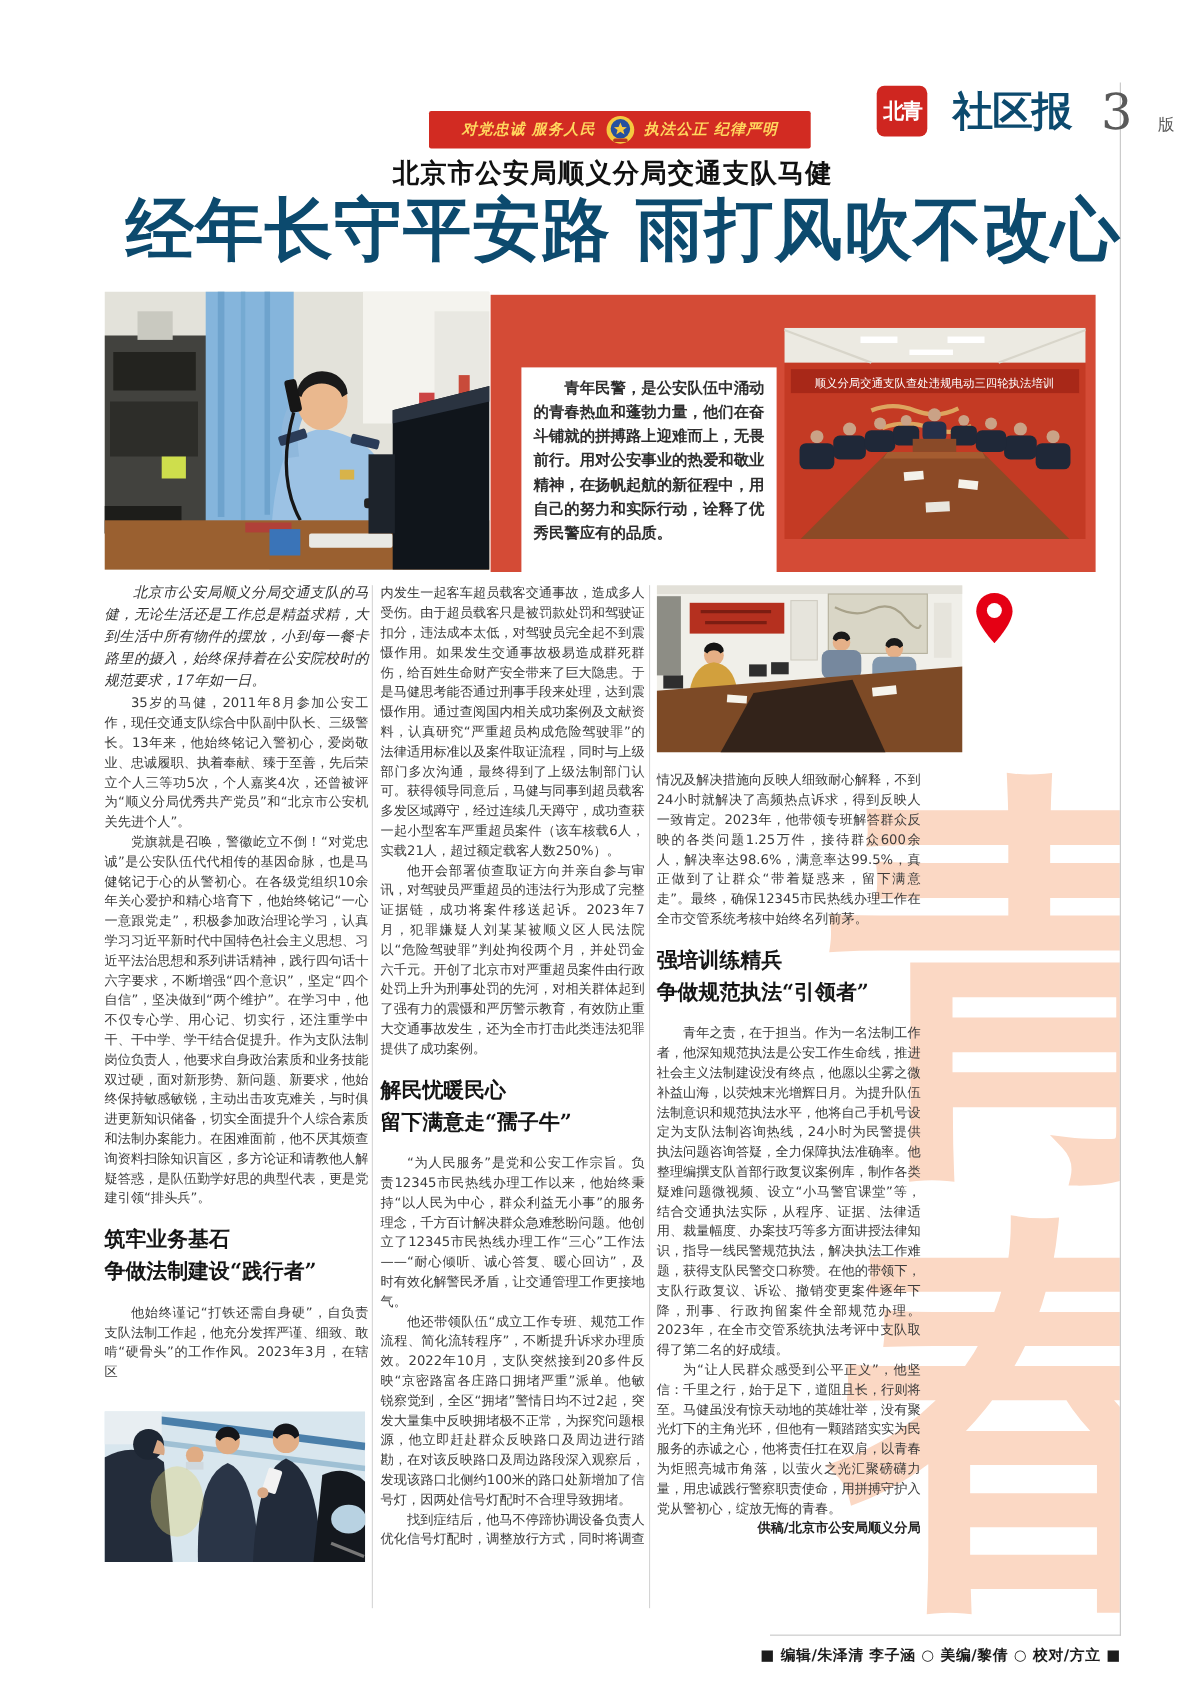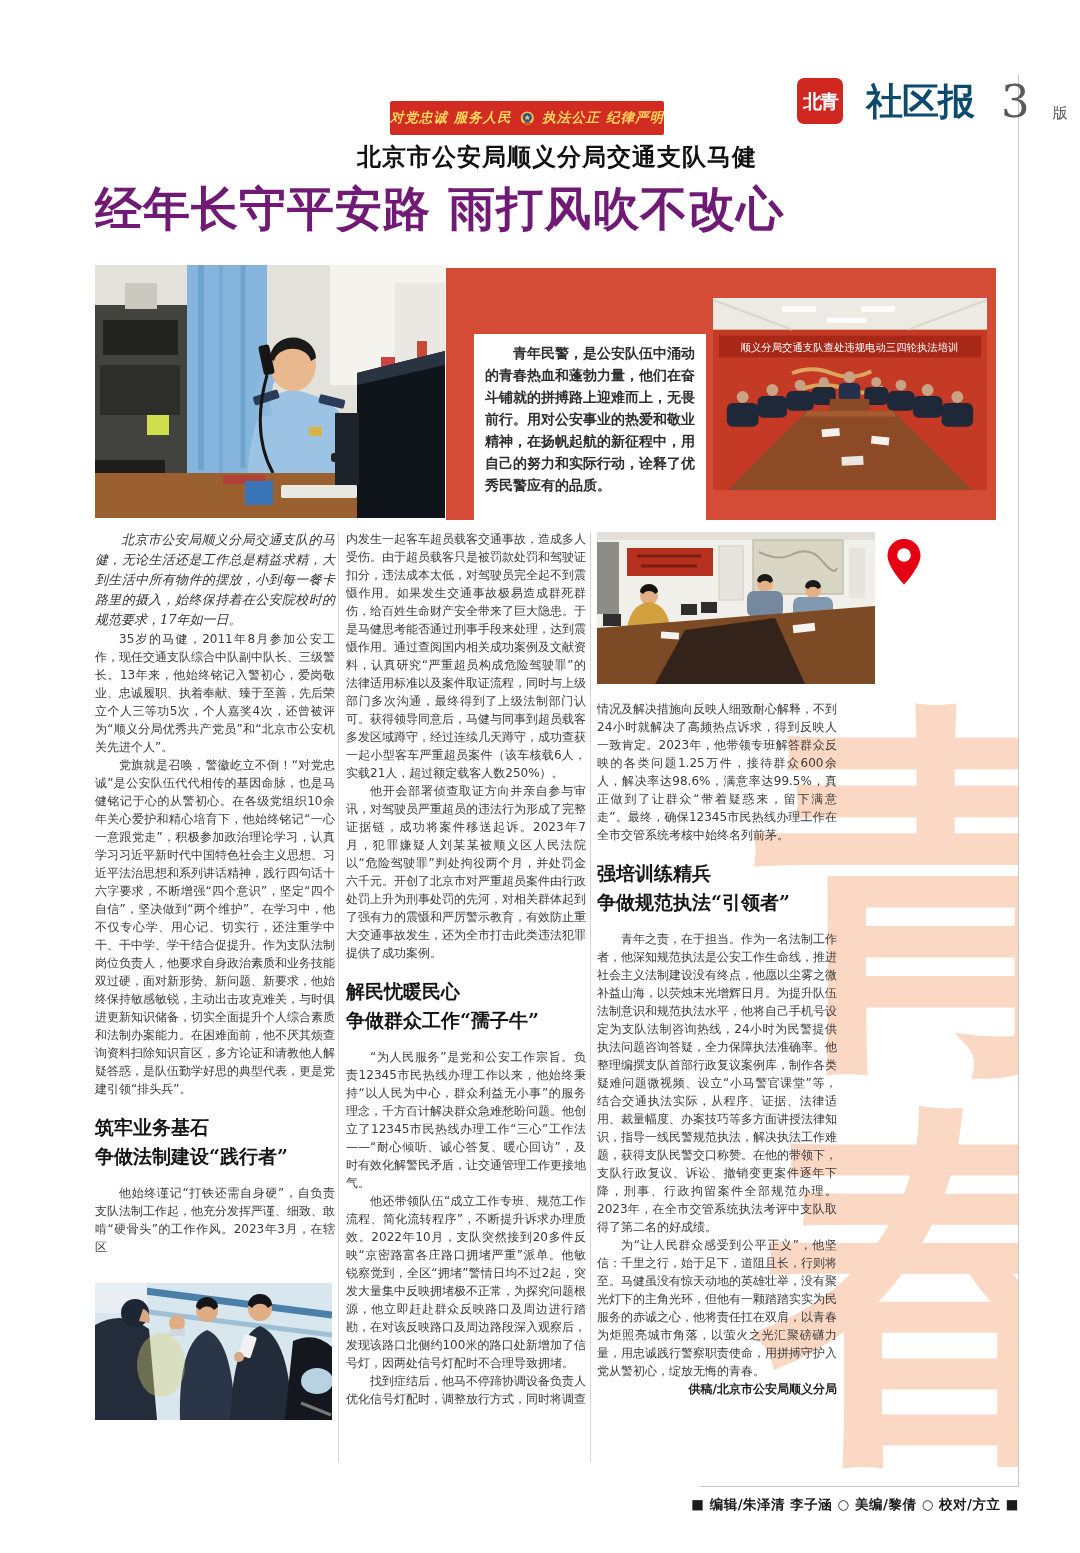--- a/index.html
+++ b/index.html
@@ -11,30 +11,30 @@
   .logo-row { position:absolute; left:797px; top:78px; display:flex; align-items:flex-start; gap:23px; }
   .logo-square { width:46px; height:46px; background:#cf2620; border-radius:7px; color:#ffffff;
                  font-weight:bold; font-size:19px; line-height:46px; text-align:center;
                  font-family:"DejaVu Serif","Liberation Serif",serif; letter-spacing:-2px; }
   .paper-name { font-family:"DejaVu Serif","Liberation Serif",serif; font-weight:bold; color:#0c4a6e;
                 font-size:37px; line-height:46px; letter-spacing:-1px; }
   .page-num { font-family:"DejaVu Serif","Liberation Serif",serif; color:#5a5a5a; font-size:45px; line-height:48px; margin-left:4px; }
   .page-label { color:#5a5a5a; font-size:15px; margin-top:26px; }
 
   
-  .motto-banner { position:absolute; left:390px; top:101px; width:274px; height:34px; background:#d22b22;
+  .motto-banner { position:absolute; left:390px; top:101px; width:347px; height:34px; background:#d22b22;
                   border-radius:2px; display:flex; align-items:center; justify-content:center; gap:8px; }
   .motto-text { color:#ffd75e; font-size:13.5px; font-weight:bold; font-style:italic; letter-spacing:1px;
                 font-family:"DejaVu Serif","Liberation Serif",serif; white-space:nowrap; }
 
   .kicker { position:absolute; left:95px; top:141px; width:924px; text-align:center;
             font-size:24px; font-weight:bold; color:#111; letter-spacing:1px; }
-  .headline { position:absolute; left:95px; top:176px; width:924px; text-align:left;
+  .headline { position:absolute; left:95px; top:176px; width:924px; text-align:right;
               font-family:"DejaVu Serif","Liberation Serif",serif; font-weight:bold;
-              font-size:47px; line-height:66px; color:#701a75; letter-spacing:1px; white-space:nowrap; }
+              font-size:62px; line-height:66px; color:#0c4a6e; letter-spacing:1px; white-space:nowrap; }
 
   
   .photo-main { position:absolute; left:95px; top:265px; width:350px; height:253px; }
   .red-box { position:absolute; left:446px; top:268px; width:550px; height:252px; background:#d44b36; }
   .intro-inset { position:absolute; left:28px; top:30px; width:232px; height:192px; background:#ffffff;
                  padding:8px 11px; font-size:14px; line-height:22px; font-weight:bold; color:#2e2e2e;
                  text-align:justify; font-family:"DejaVu Serif","Liberation Serif",serif;margin-top:36px; }
   .intro-inset p { text-indent:2em; }
   .photo-training { position:absolute; left:267px; top:30px; width:274px; height:192px; }
 
@@ -287,21 +287,21 @@
       <div>争做法制建设“践行者”</div>
     </div>
     <p>他始终谨记“打铁还需自身硬”，自负责支队法制工作起，他充分发挥严谨、细致、敢啃“硬骨头”的工作作风。2023年3月，在辖区</p>
   </div>
 
   <div class="col col2">
     <p class="cont">内发生一起客车超员载客交通事故，造成多人受伤。由于超员载客只是被罚款处罚和驾驶证扣分，违法成本太低，对驾驶员完全起不到震慑作用。如果发生交通事故极易造成群死群伤，给百姓生命财产安全带来了巨大隐患。于是马健思考能否通过刑事手段来处理，达到震慑作用。通过查阅国内相关成功案例及文献资料，认真研究“严重超员构成危险驾驶罪”的法律适用标准以及案件取证流程，同时与上级部门多次沟通，最终得到了上级法制部门认可。获得领导同意后，马健与同事到超员载客多发区域蹲守，经过连续几天蹲守，成功查获一起小型客车严重超员案件（该车核载6人，实载21人，超过额定载客人数250%）。</p>
     <p>他开会部署侦查取证方向并亲自参与审讯，对驾驶员严重超员的违法行为形成了完整证据链，成功将案件移送起诉。2023年7月，犯罪嫌疑人刘某某被顺义区人民法院以“危险驾驶罪”判处拘役两个月，并处罚金六千元。开创了北京市对严重超员案件由行政处罚上升为刑事处罚的先河，对相关群体起到了强有力的震慑和严厉警示教育，有效防止重大交通事故发生，还为全市打击此类违法犯罪提供了成功案例。</p>
     <div class="sec-heading">
       <div>解民忧暖民心</div>
-      <div>争做群众工作“孺子牛”</div>
+      <div>留下满意走“孺子牛”</div>
     </div>
     <p>“为人民服务”是党和公安工作宗旨。负责12345市民热线办理工作以来，他始终秉持“以人民为中心，群众利益无小事”的服务理念，千方百计解决群众急难愁盼问题。他创立了12345市民热线办理工作“三心”工作法——“耐心倾听、诚心答复、暖心回访”，及时有效化解警民矛盾，让交通管理工作更接地气。</p>
     <p>他还带领队伍“成立工作专班、规范工作流程、简化流转程序”，不断提升诉求办理质效。2022年10月，支队突然接到20多件反映“京密路富各庄路口拥堵严重”派单。他敏锐察觉到，全区“拥堵”警情日均不过2起，突发大量集中反映拥堵极不正常，为探究问题根源，他立即赶赴群众反映路口及周边进行踏勘，在对该反映路口及周边路段深入观察后，发现该路口北侧约100米的路口处新增加了信号灯，因两处信号灯配时不合理导致拥堵。</p>
     <p>找到症结后，他马不停蹄协调设备负责人优化信号灯配时，调整放行方式，同时将调查</p>
   </div>
 
   <div class="col col3">
     <div class="col3-spacer"></div>
     <p class="cont">情况及解决措施向反映人细致耐心解释，不到24小时就解决了高频热点诉求，得到反映人一致肯定。2023年，他带领专班解答群众反映的各类问题1.25万件，接待群众600余人，解决率达98.6%，满意率达99.5%，真正做到了让群众“带着疑惑来，留下满意走”。最终，确保12345市民热线办理工作在全市交管系统考核中始终名列前茅。</p>
     <div class="sec-heading">

